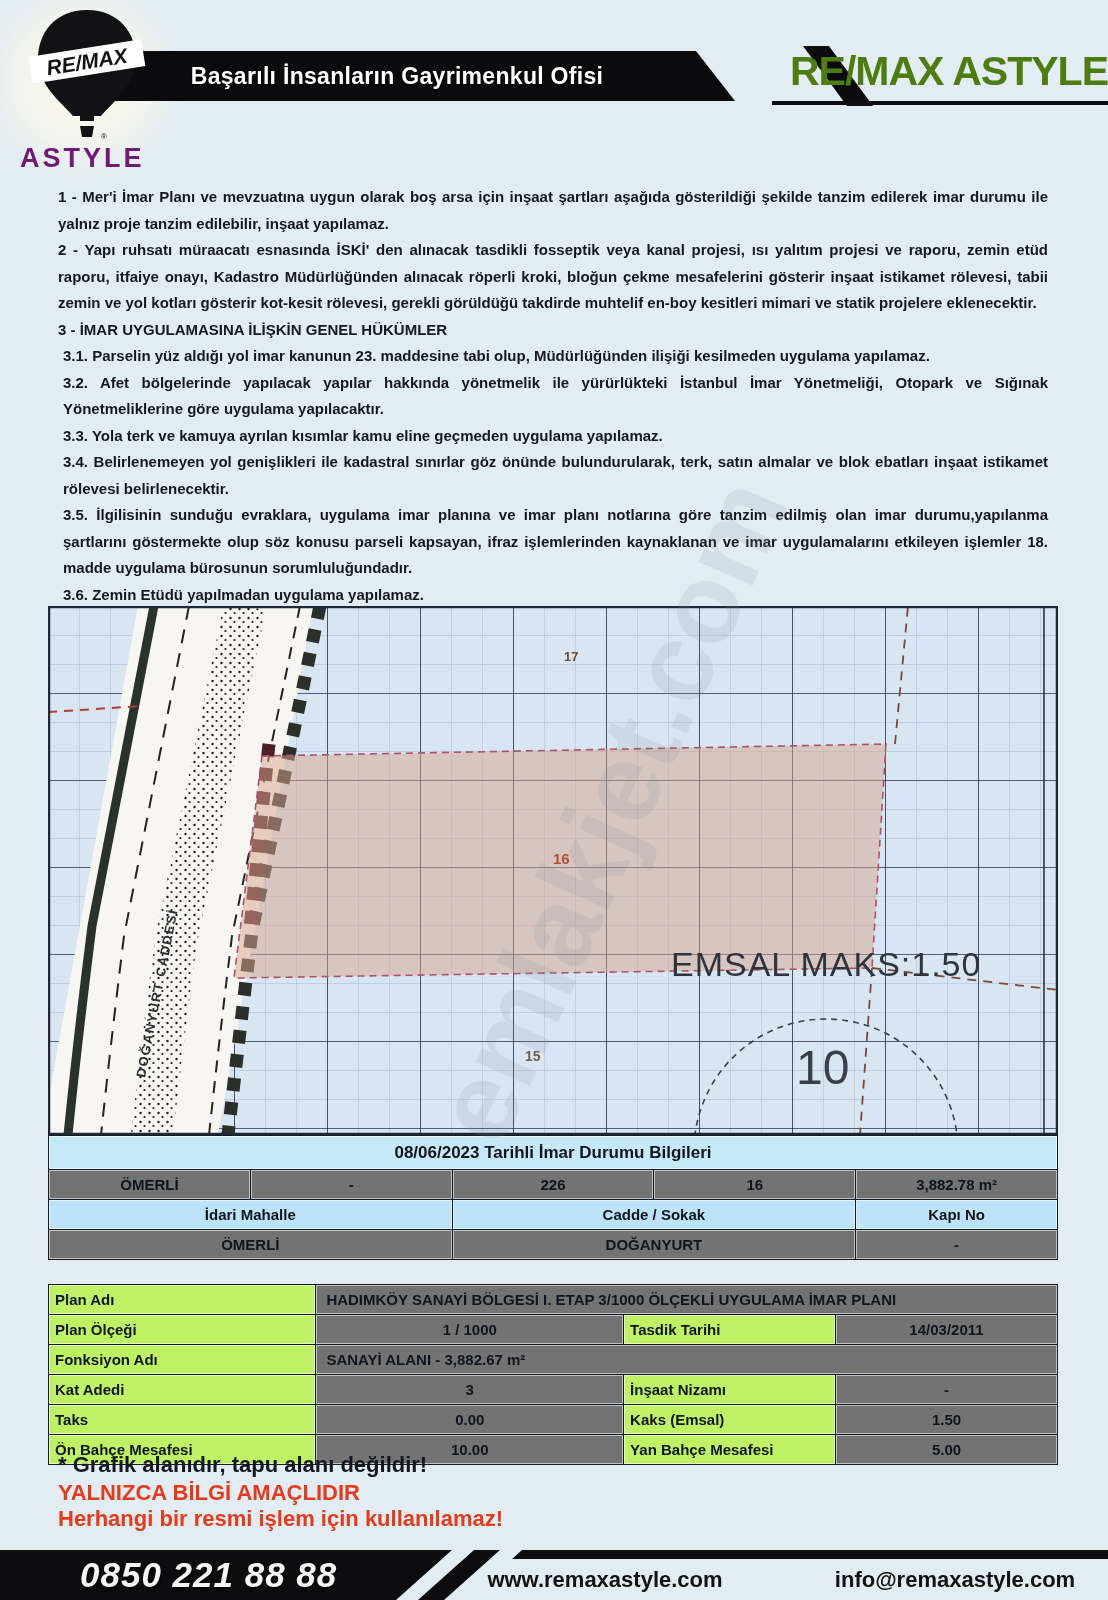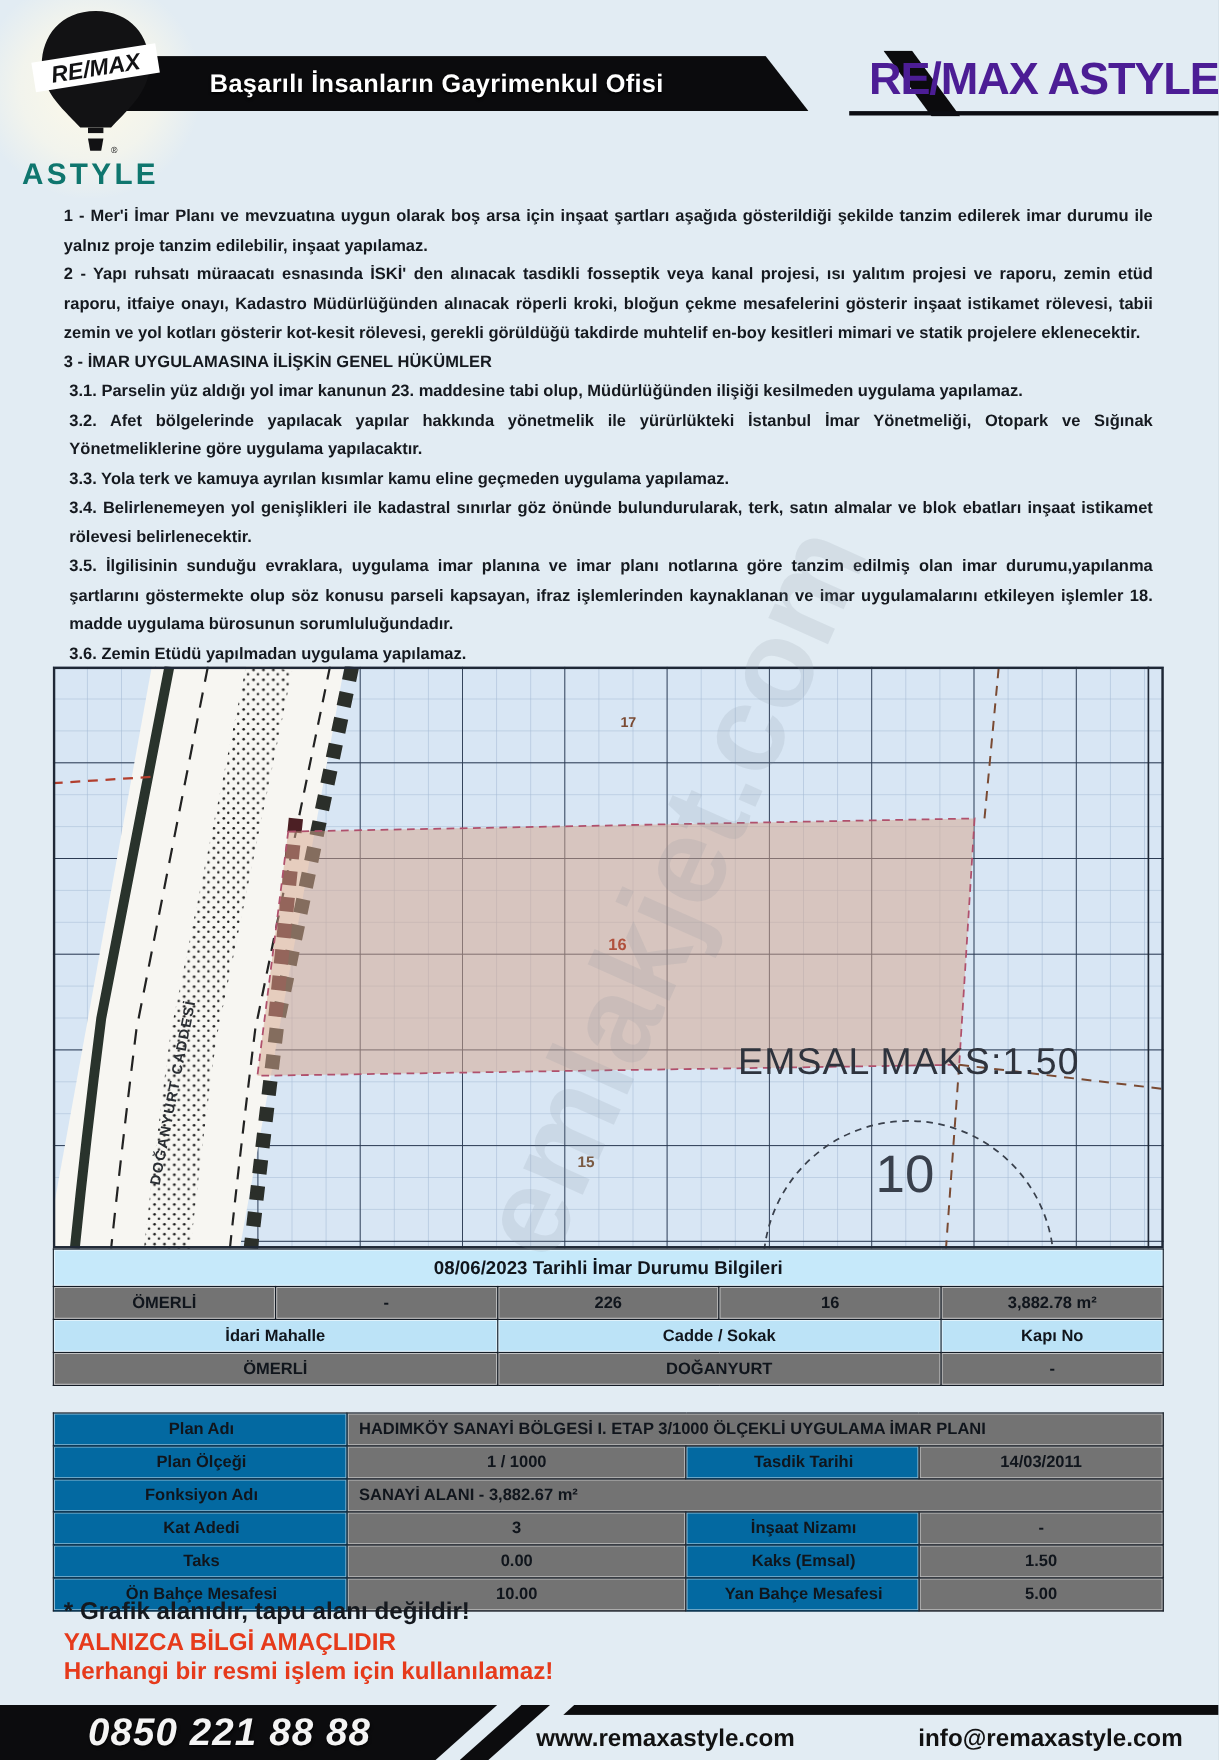--- a/index.html
+++ b/index.html
@@ -9,24 +9,24 @@
   .logo-glow{position:absolute;left:-18px;top:-20px;width:200px;height:200px;
     background:radial-gradient(circle,rgba(255,250,232,.95) 0%,rgba(255,250,232,.55) 45%,rgba(255,250,232,0) 72%);}
   .banner{position:absolute;left:98px;top:51px;width:660px;height:50px;background:#0b0b0d;
     clip-path:polygon(0 0,598px 0,637px 100%,0 100%);
     display:flex;align-items:center;}
   .banner-inner{width:598px;text-align:center;color:#fff;font-weight:800;font-size:23px;
     letter-spacing:.3px;text-shadow:0 1px 2px #000;}
   .banner-stripe{position:absolute;left:803px;top:46px;width:70px;height:60px;background:#0b0b0d;
     clip-path:polygon(0 0,26px 0,70px 100%,44px 100%);}
   .brand-title{position:absolute;left:788px;top:48px;width:320px;font-weight:900;font-size:41px;
-    letter-spacing:-1px;color:#4c1d95;white-space:nowrap;text-align:right;}
+    letter-spacing:-1px;color:#4d7c0f;white-space:nowrap;text-align:right;}
   .brand-underline{position:absolute;left:772px;top:101px;width:336px;height:4px;background:#0c0d12;}
   .logo{position:absolute;left:22px;top:6px;width:130px;height:140px;}
-  .logo-sub{position:absolute;left:20px;top:143px;font-weight:900;font-size:27px;letter-spacing:3px;color:#0f766e;}
+  .logo-sub{position:absolute;left:20px;top:143px;font-weight:900;font-size:27px;letter-spacing:3px;color:#701a75;}
 
   
   .notes{position:absolute;left:58px;top:184px;width:990px;color:#15191f;font-weight:700;
     font-size:15px;line-height:26.5px;}
   .note-p{text-align:justify;}
   .note-h{font-weight:800;}
   .note-sub{padding-left:5px;}
 
   
   .map-wrap{position:absolute;left:48px;top:606px;width:1010px;height:529px;}
@@ -35,21 +35,21 @@
     font-size:112px;font-weight:700;color:rgba(128,142,156,0.15);white-space:nowrap;z-index:5;}
 
   
   .tbl{position:absolute;left:48px;width:1010px;border-collapse:collapse;table-layout:fixed;
     font-weight:700;color:#10151c;font-size:15px;}
   .tbl td{border:1.6px solid #141c26;padding:2px 6px;height:25px;text-align:center;
     box-shadow:inset 0 0 0 1px rgba(255,255,255,.55);}
   .tbl .hd{background:#bce3f7;}
   .tbl .vl{background:#737373;}
   .tbl .ttl{background:#c6e9fa;font-size:17px;font-weight:800;height:29px;}
-  .tbl .lbl{background:#0369a1;text-align:center;padding-right:4px;}
+  .tbl .lbl{background:#bef264;text-align:left;padding-right:4px;}
   .tbl .left{text-align:left;padding-left:10px;}
   #tableA{top:1135px;}
   #tableB{top:1284px;}
 
   
   .fnote{position:absolute;left:58px;font-weight:800;font-size:22px;}
   .fnote.black{color:#15191f;}
   .fnote.red{color:#e63a1b;}
 
   

